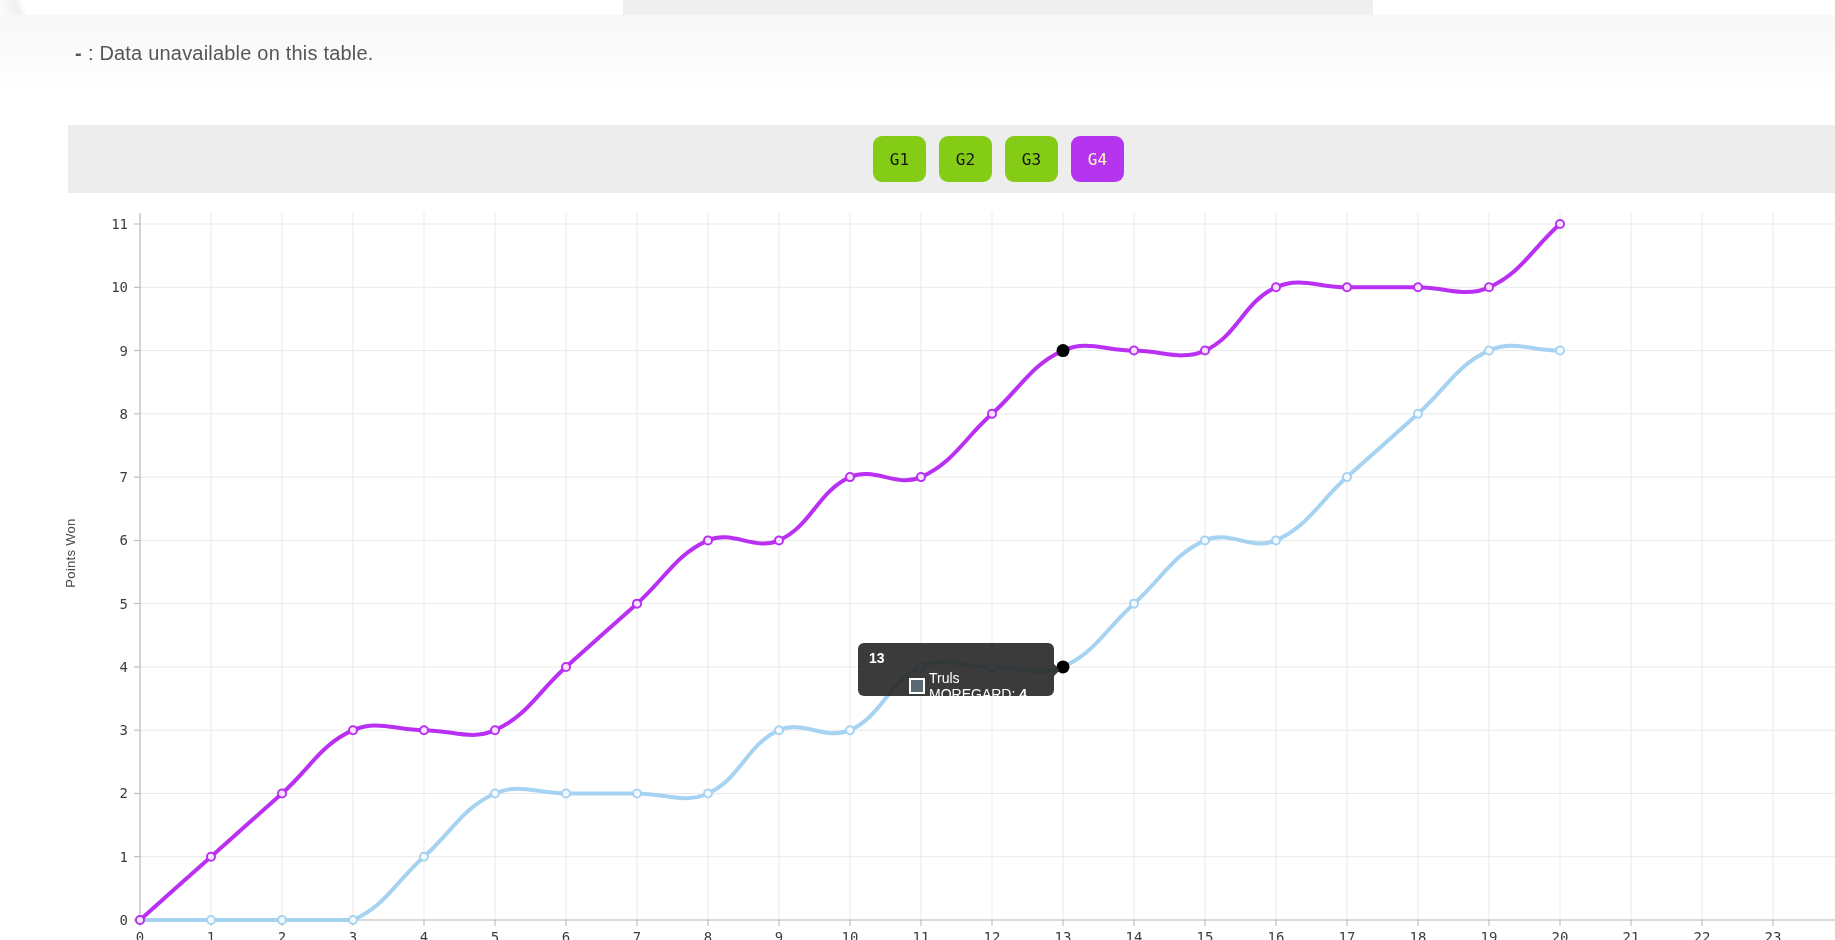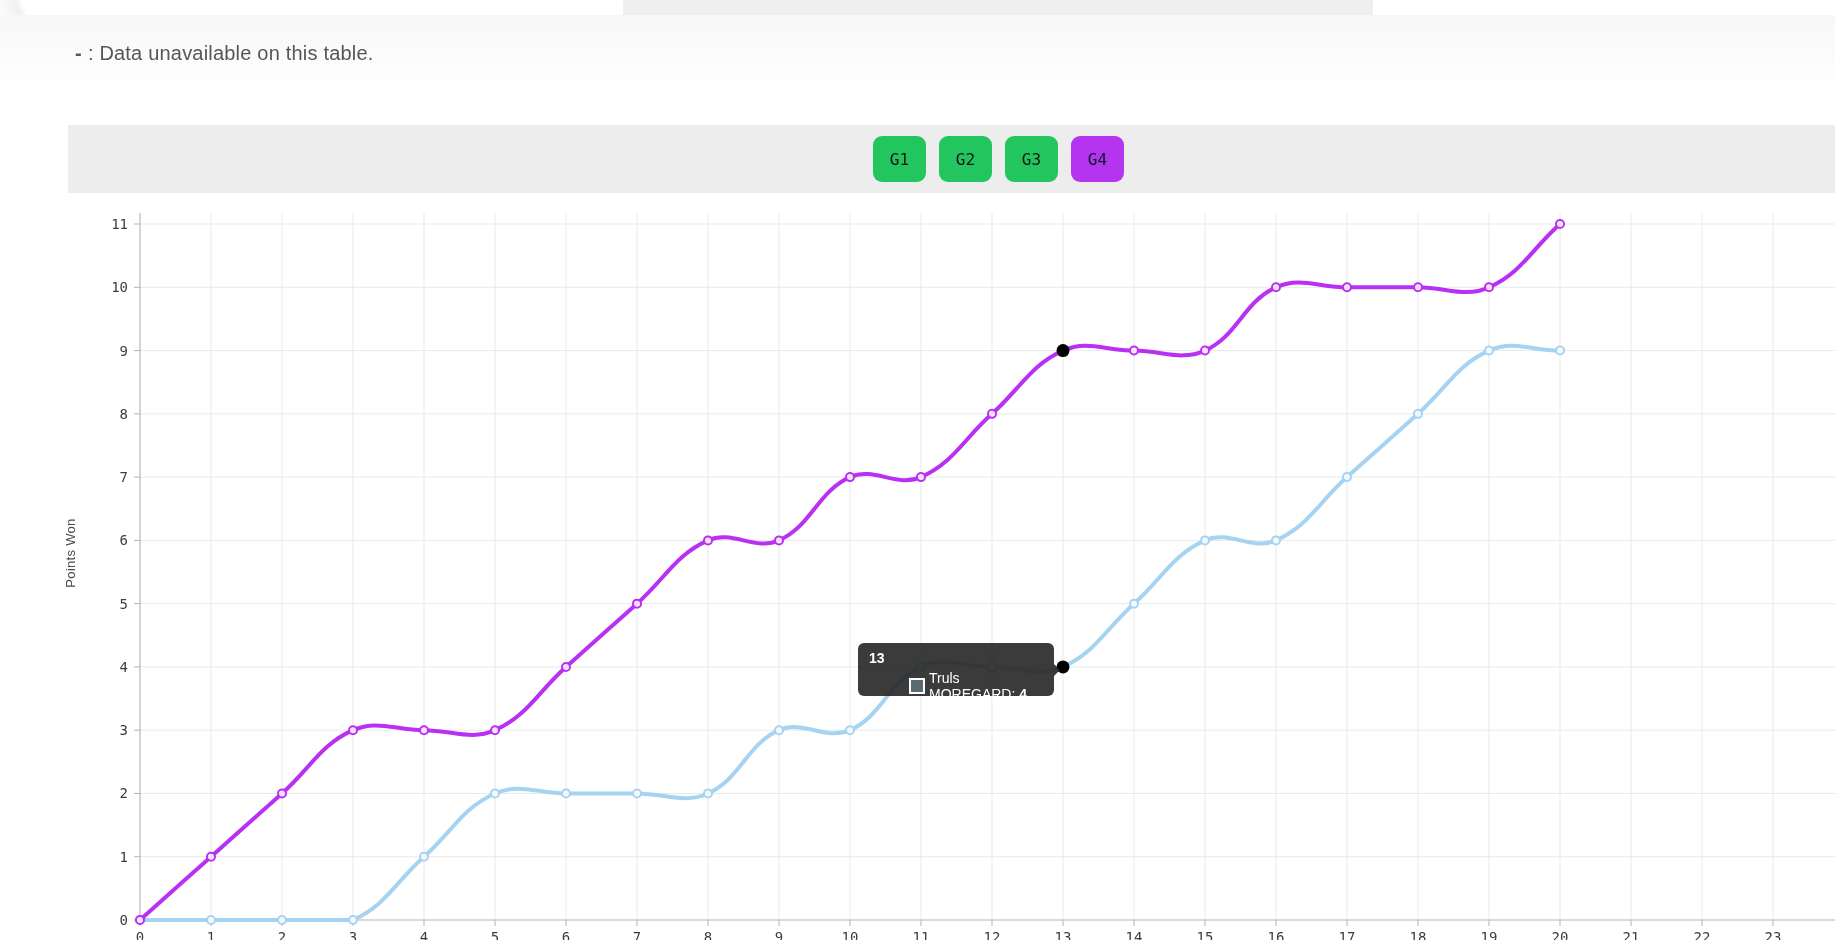--- a/index.html
+++ b/index.html
@@ -14,23 +14,23 @@
   .strip-gray{position:absolute;left:623px;top:0;width:750px;height:15px;background:#efefef;z-index:2;}
   .fade-band{position:absolute;left:0;top:15px;width:100%;height:78px;
     background:linear-gradient(#f7f7f7,#ffffff);}
   
   .note{position:absolute;left:75px;top:42px;font-size:20px;color:#565656;letter-spacing:.2px;}
   .note b{font-weight:bold;margin-right:6px;}
   
   .band{position:absolute;left:68px;right:0;top:125px;height:68px;background:#ededed;}
   .tabs{position:absolute;left:805px;top:11px;display:flex;gap:13px;}
   .gbtn{height:46px;min-width:53px;padding:0 15px;border:none;border-radius:9px;
-    background:#22c55e;color:#161616;font:16px "DejaVu Sans Mono",monospace;
+    background:#84cc16;color:#161616;font:16px "DejaVu Sans Mono",monospace;
     display:flex;align-items:center;justify-content:center;cursor:pointer;box-sizing:border-box;}
-  .gbtn.active{color:#0f172a;}
+  .gbtn.active{color:#fef9c3;}
   
   #chart{position:absolute;left:0;top:190px;}
   .tick{font:14px "DejaVu Sans Mono",monospace;fill:#3d3d3d;}
   .ylabel{position:absolute;left:70px;top:553px;transform:translate(-50%,-50%) rotate(-90deg);
     font-size:13px;color:#4a4a4a;letter-spacing:.3px;white-space:nowrap;}
   
   .tooltip{position:absolute;left:858px;top:643px;width:196px;height:53px;box-sizing:border-box;
     background:rgba(38,38,38,0.9);border-radius:6px;padding:7px 10px 6px 11px;color:#ffffff;z-index:6;}
   .tooltip::after{content:"";position:absolute;right:-6px;top:50%;margin-top:-6px;width:0;height:0;
     border-left:6px solid rgba(38,38,38,0.9);border-top:6px solid transparent;border-bottom:6px solid transparent;}

